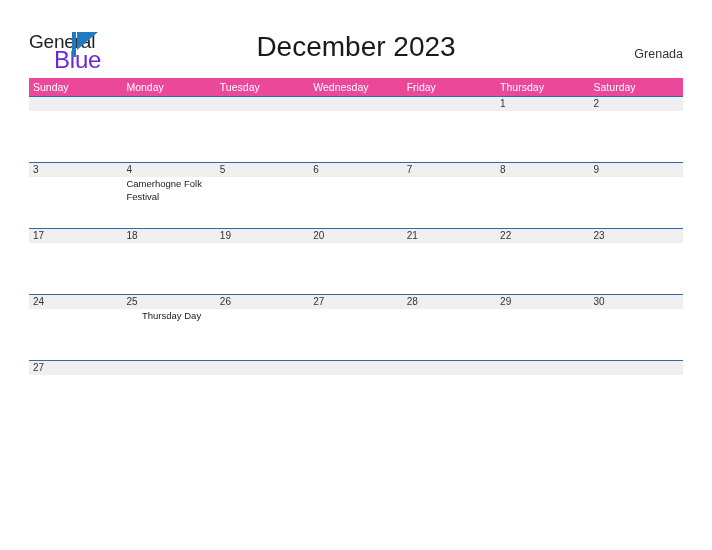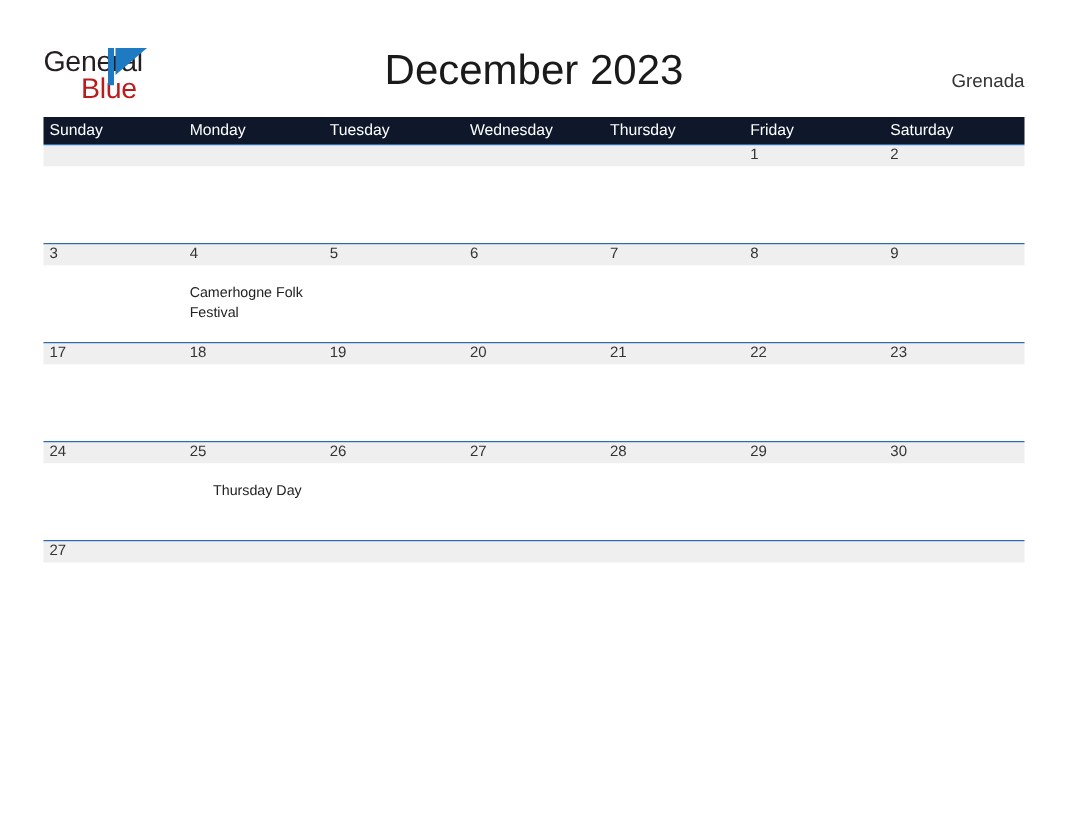--- a/index.html
+++ b/index.html
@@ -43,24 +43,24 @@
     font-size: 19px;
     line-height: 21px;
     letter-spacing: -0.2px;
     color: #231f20;
     font-family: "Liberation Sans", sans-serif;
   }
   .logo-blue {
     position: absolute;
     left: 25px;
     top: 18px;
-    font-size: 19px;
+    font-size: 24px;
     line-height: 21px;
     letter-spacing: -0.2px;
-    color: #b91c1c;
+    color: #6d28d9;
     font-family: "Liberation Sans", sans-serif;
   }
   .logo-flag {
     position: absolute;
     left: 43px;
     top: 1px;
     width: 30px;
     height: 25px;
   }
 
@@ -91,21 +91,21 @@
   .calendar {
     position: absolute;
     left: 29px;
     top: 78px;
     width: 654px;
   }
   .weekday-row {
     display: flex;
     width: 654px;
     height: 18px;
-    background: #0f172a;
+    background: #ec4899;
   }
   .weekday {
     flex: 1 1 0;
     box-sizing: border-box;
     padding-left: 4px;
     font-size: 10.5px;
     line-height: 18px;
     color: #ffffff;
     white-space: nowrap;
     overflow: hidden;
@@ -140,21 +140,21 @@
     box-sizing: border-box;
     padding-left: 4px;
     font-size: 10px;
     line-height: 14px;
     color: #333333;
   }
   .daycell-ev {
     flex: 1 1 0;
     box-sizing: border-box;
     padding-left: 4px;
-    padding-top: 13px;
+    padding-top: 1px;
     font-size: 9.5px;
     line-height: 12.5px;
     color: #222222;
     word-wrap: break-word;
   }
 </style>
 </head>
 <body>
 
 <div class="page">
@@ -178,22 +178,22 @@
 
   </div>
 
   <div class="calendar">
 
     <div class="weekday-row">
       <div class="weekday">Sunday</div>
       <div class="weekday">Monday</div>
       <div class="weekday">Tuesday</div>
       <div class="weekday">Wednesday</div>
+      <div class="weekday">Friday</div>
       <div class="weekday">Thursday</div>
-      <div class="weekday">Friday</div>
       <div class="weekday">Saturday</div>
     </div>
 
     <div class="week">
       <div class="week-numbers">
         <div class="daycell-num"></div>
         <div class="daycell-num"></div>
         <div class="daycell-num"></div>
         <div class="daycell-num"></div>
         <div class="daycell-num"></div>

